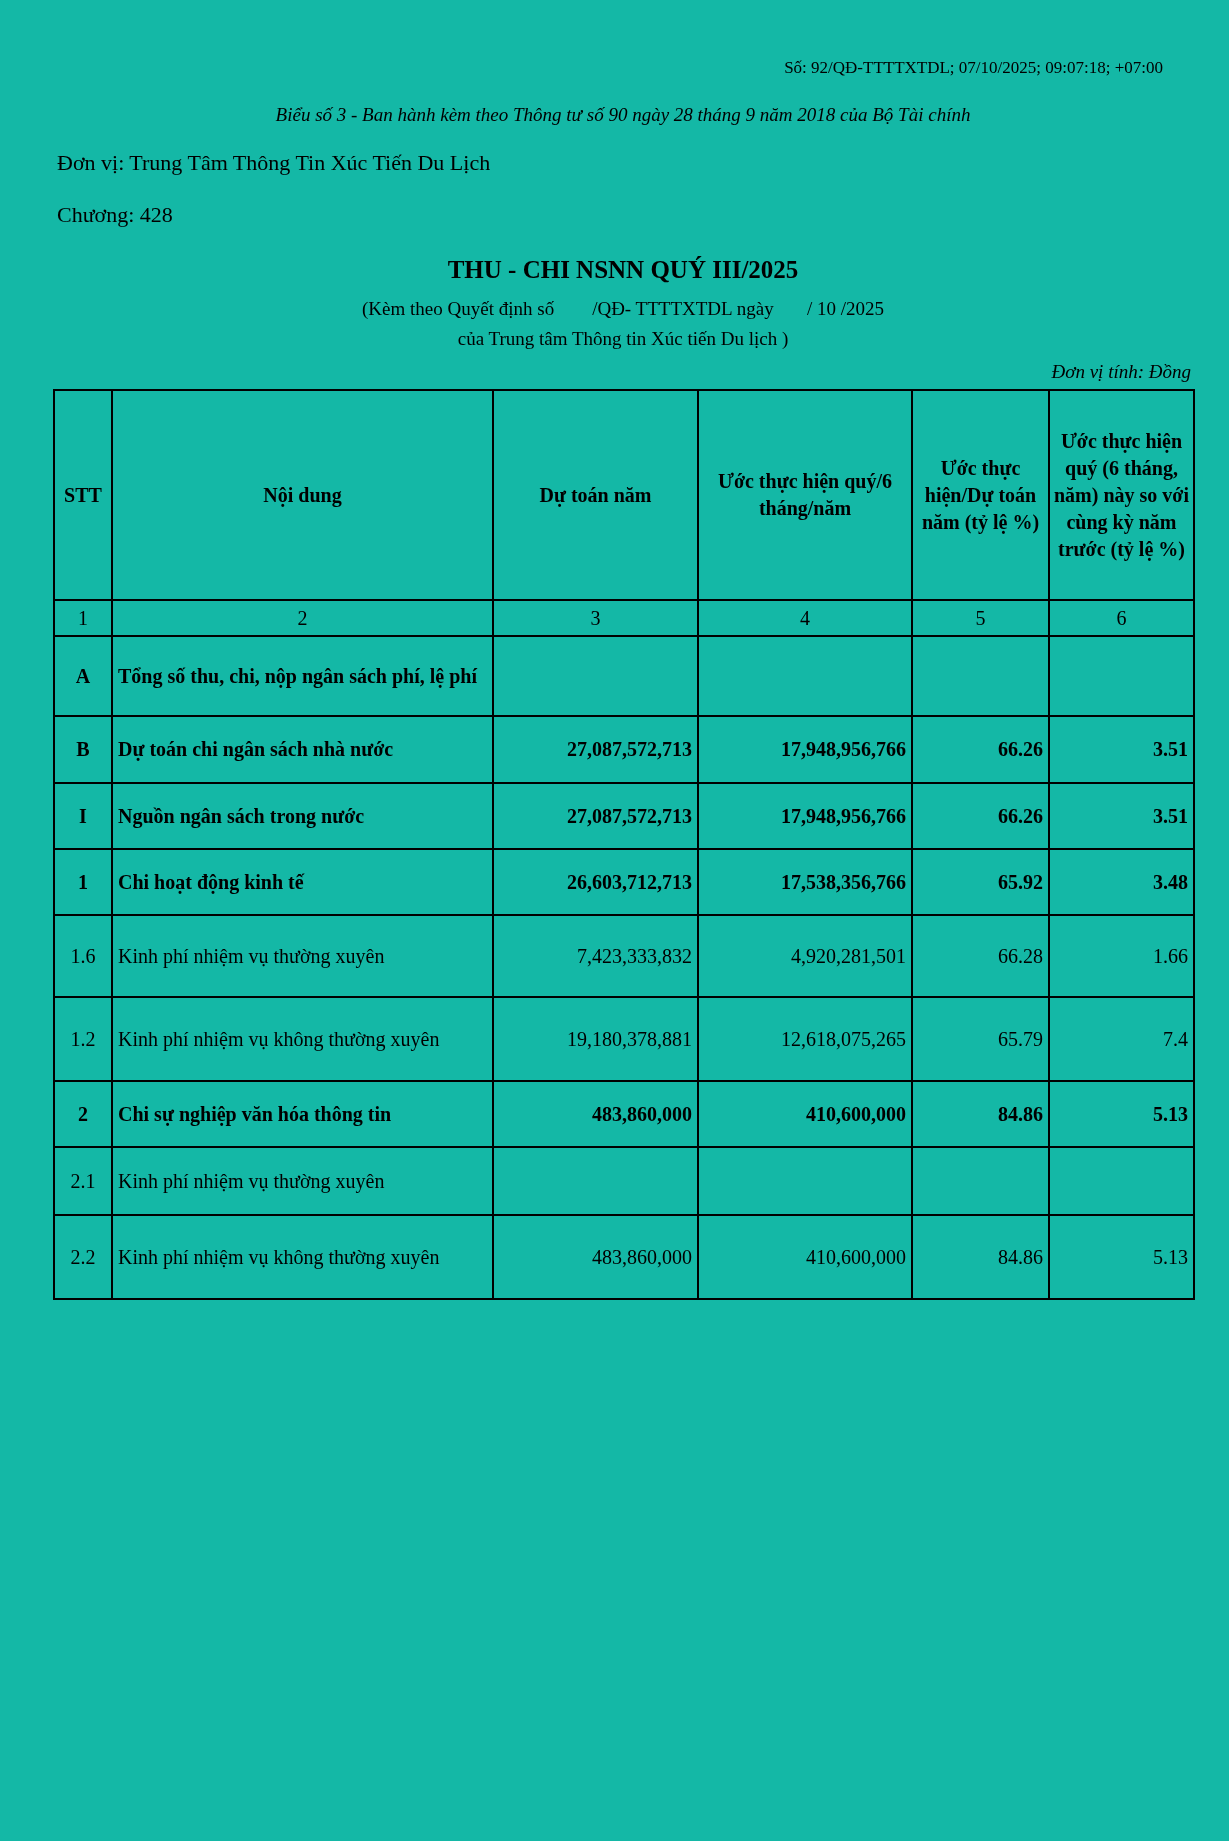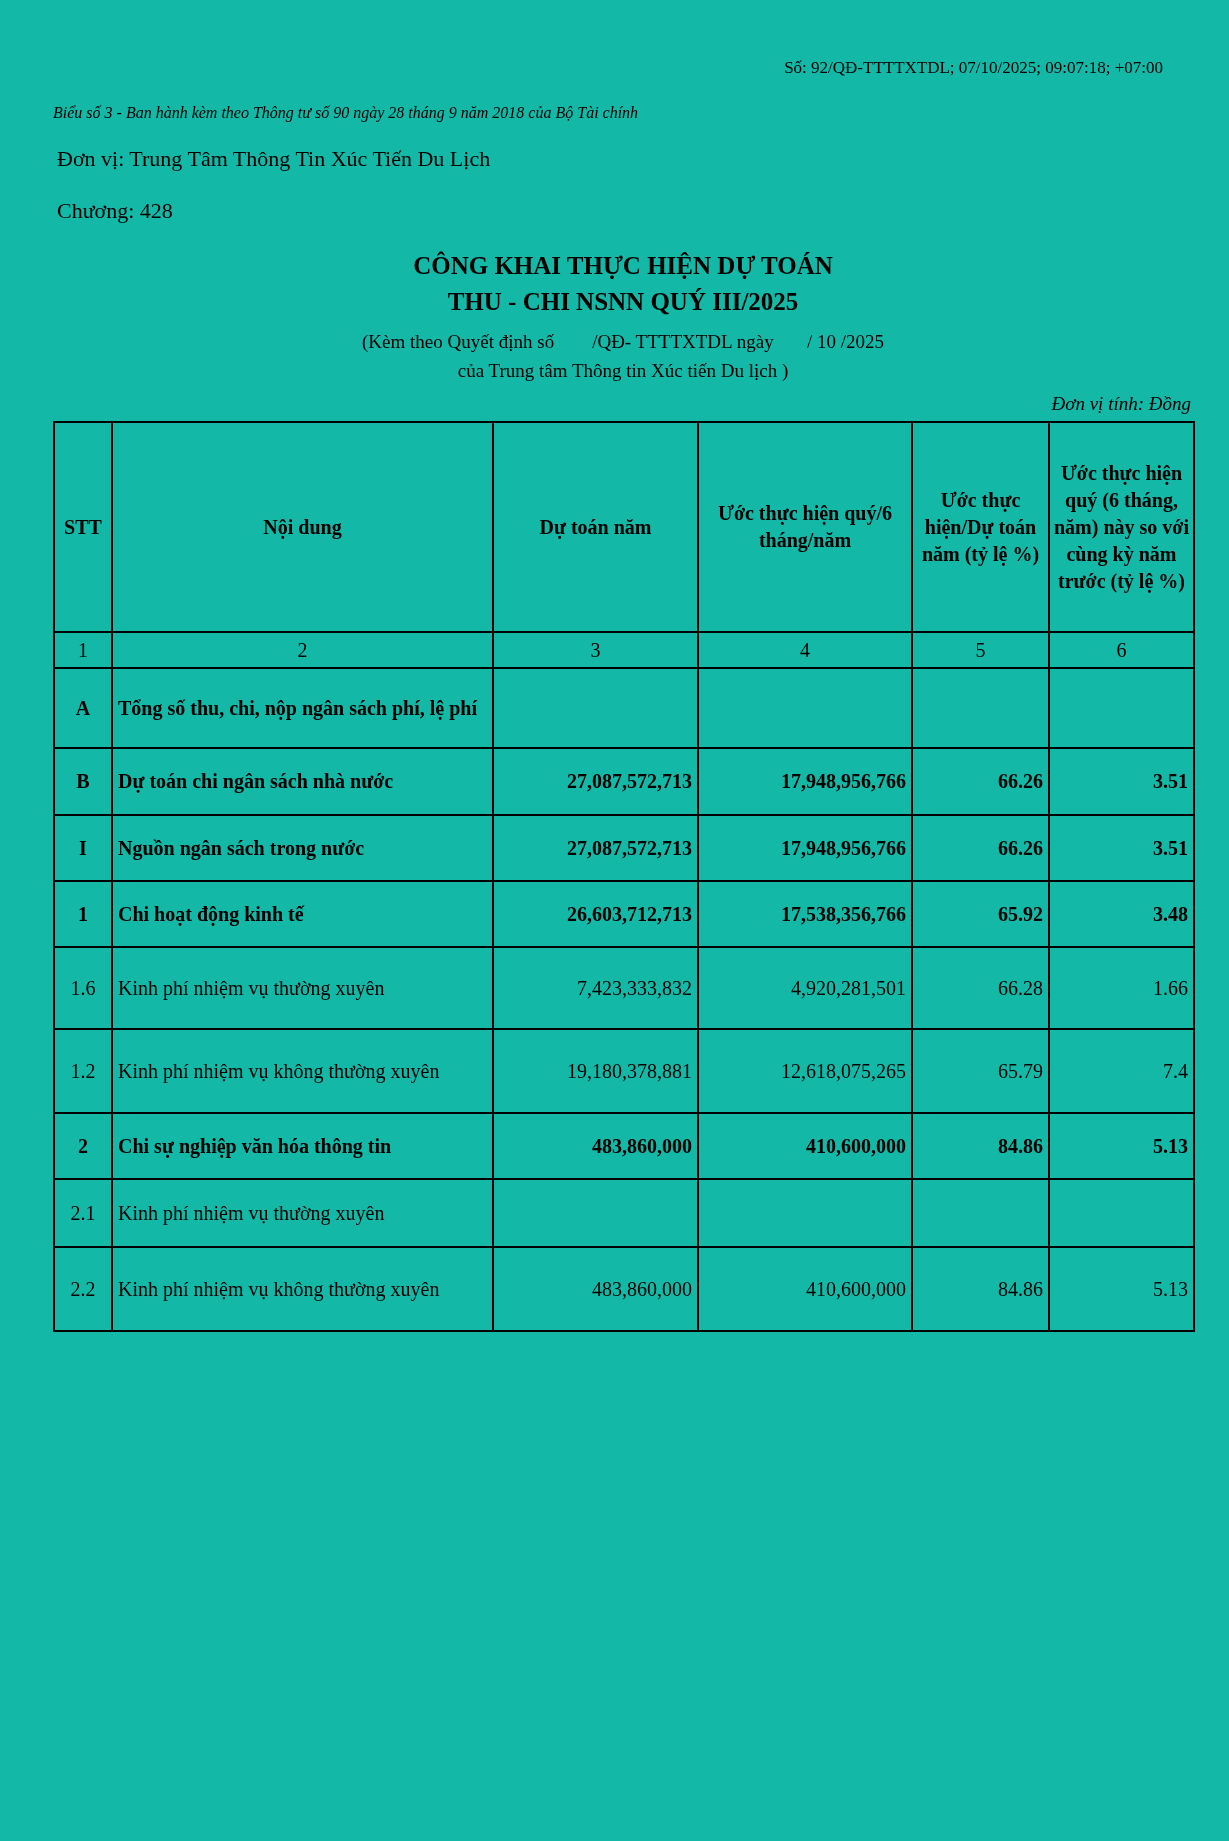--- a/index.html
+++ b/index.html
@@ -19,22 +19,23 @@
     padding: 58px 36px 0 53px;
     overflow: hidden;
   }
   .doc-number {
     text-align: right;
     font-size: 17px;
     padding-right: 30px;
     white-space: pre;
   }
   .circular-note {
+    text-align: center;
     font-style: italic;
-    font-size: 16px;
+    font-size: 19px;
     margin-top: 26px;
   }
   .unit-line {
     font-weight: normal;
     font-size: 22px;
     margin-top: 24px;
     padding-left: 4px;
   }
   .chapter-line {
     font-weight: normal;
@@ -123,21 +124,20 @@
 
   <div class="doc-number">Số: 92/QĐ-TTTTXTDL; 07/10/2025; 09:07:18; +07:00</div>
 
   <div class="circular-note">Biểu số 3 - Ban hành kèm theo Thông tư số 90 ngày 28 tháng 9 năm 2018 của Bộ Tài chính</div>
 
   <div class="unit-line">Đơn vị: Trung Tâm Thông Tin Xúc Tiến Du Lịch</div>
 
   <div class="chapter-line">Chương: 428</div>
 
   <div class="title-block">
-    <div class="title-line">CÔNG KHAI THỰC HIỆN DỰ TOÁN</div>
     <div class="title-line">THU - CHI NSNN QUÝ III/2025</div>
   </div>
 
   <div class="subtitle-block">
     <div class="subtitle-line">(Kèm theo Quyết định số        /QĐ- TTTTXTDL ngày       / 10 /2025</div>
     <div class="subtitle-line">của Trung tâm Thông tin Xúc tiến Du lịch )</div>
   </div>
 
   <div class="currency-note">Đơn vị tính: Đồng</div>
 

